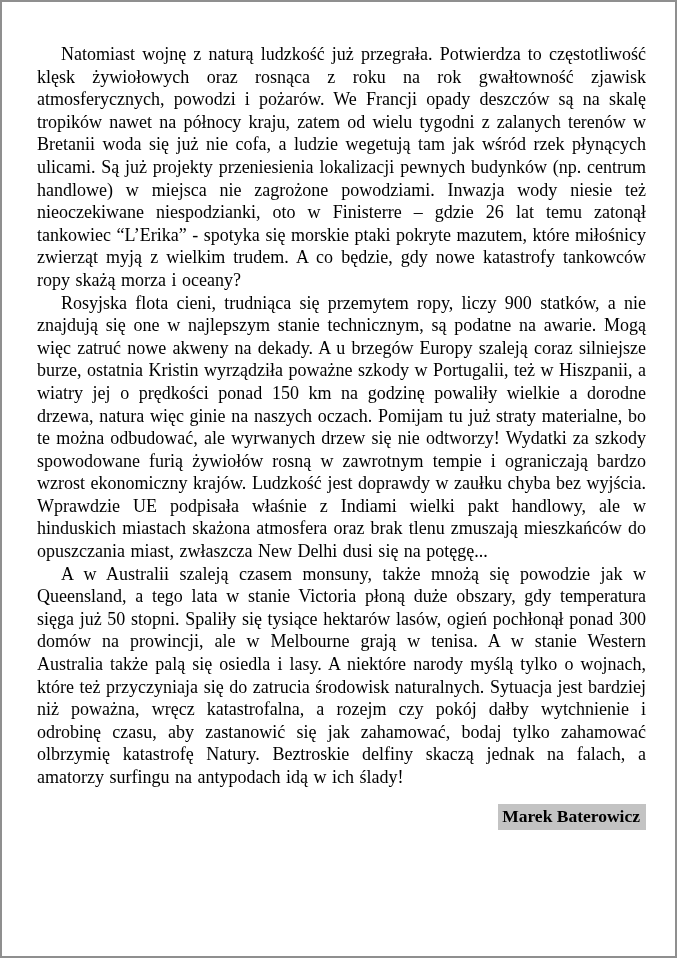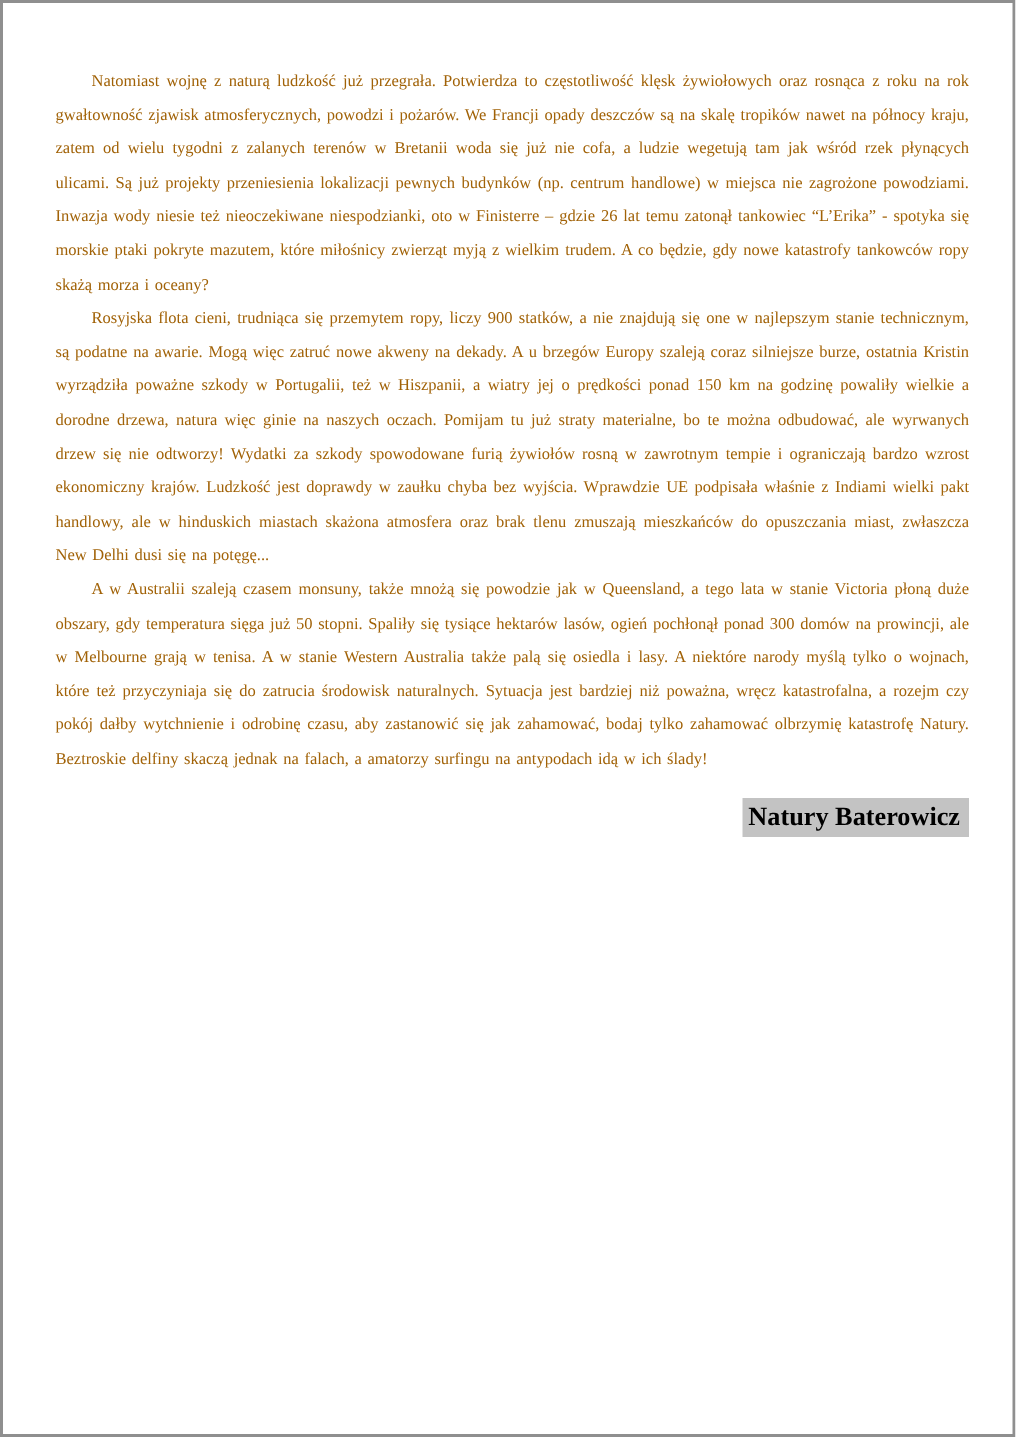--- a/index.html
+++ b/index.html
@@ -13,23 +13,23 @@
     width: 677px;
     height: 958px;
     background: #ffffff;
     border: 2px solid #8f8f8f;
     padding: 41px 29px 0 35px;
     overflow: hidden;
     font-family: "Liberation Serif", serif;
   }
   .page p.body-paragraph {
     margin: 0;
-    font-size: 11px;
+    font-size: 18px;
     line-height: 22.6px;
-    color: #a16207;
+    color: #000000;
     text-align: justify;
     text-indent: 24px;
     word-spacing: 1px;
   }
   .author-line {
     margin: 15px 0 0 0;
     text-align: right;
   }
   .author-highlight {
     display: inline-block;
@@ -43,15 +43,15 @@
 </style>
 </head>
 <body>
 
 <div class="page">
   <p class="body-paragraph">Natomiast wojnę z naturą ludzkość już przegrała. Potwierdza to częstotliwość klęsk żywiołowych oraz rosnąca z roku na rok gwałtowność zjawisk atmosferycznych, powodzi i pożarów. We Francji opady deszczów są na skalę tropików nawet na północy kraju, zatem od wielu tygodni z zalanych terenów w Bretanii woda się już nie cofa, a ludzie wegetują tam jak wśród rzek płynących ulicami. Są już projekty przeniesienia lokalizacji pewnych budynków (np. centrum handlowe) w miejsca nie zagrożone powodziami. Inwazja wody niesie też nieoczekiwane niespodzianki, oto w Finisterre – gdzie 26 lat temu zatonął tankowiec “L’Erika” - spotyka się morskie ptaki pokryte mazutem, które miłośnicy zwierząt myją z wielkim trudem. A co będzie, gdy nowe katastrofy tankowców ropy skażą morza i oceany?</p>
   <p class="body-paragraph">Rosyjska flota cieni, trudniąca się przemytem ropy, liczy 900 statków, a nie znajdują się one w najlepszym stanie technicznym, są podatne na awarie. Mogą więc zatruć nowe akweny na dekady. A u brzegów Europy szaleją coraz silniejsze burze, ostatnia Kristin wyrządziła poważne szkody w Portugalii, też w Hiszpanii, a wiatry jej o prędkości ponad 150 km na godzinę powaliły wielkie a dorodne drzewa, natura więc ginie na naszych oczach. Pomijam tu już straty materialne, bo te można odbudować, ale wyrwanych drzew się nie odtworzy! Wydatki za szkody spowodowane furią żywiołów rosną w zawrotnym tempie i ograniczają bardzo wzrost ekonomiczny krajów. Ludzkość jest doprawdy w zaułku chyba bez wyjścia. Wprawdzie UE podpisała właśnie z Indiami wielki pakt handlowy, ale w hinduskich miastach skażona atmosfera oraz brak tlenu zmuszają mieszkańców do opuszczania miast, zwłaszcza New Delhi dusi się na potęgę...</p>
   <p class="body-paragraph">A w Australii szaleją czasem monsuny, także mnożą się powodzie jak w Queensland, a tego lata w stanie Victoria płoną duże obszary, gdy temperatura sięga już 50 stopni. Spaliły się tysiące hektarów lasów, ogień pochłonął ponad 300 domów na prowincji, ale w Melbourne grają w tenisa. A w stanie Western Australia także palą się osiedla i lasy. A niektóre narody myślą tylko o wojnach, które też przyczyniaja się do zatrucia środowisk naturalnych. Sytuacja jest bardziej niż poważna, wręcz katastrofalna, a rozejm czy pokój dałby wytchnienie i odrobinę czasu, aby zastanowić się jak zahamować, bodaj tylko zahamować olbrzymię katastrofę Natury. Beztroskie delfiny skaczą jednak na falach, a amatorzy surfingu na antypodach idą w ich ślady!</p>
 
   <div class="author-line">
-    <span class="author-highlight">Natury Baterowicz</span>
+    <span class="author-highlight">Marek Baterowicz</span>
   </div>
 </div>
 
 </body></html>

